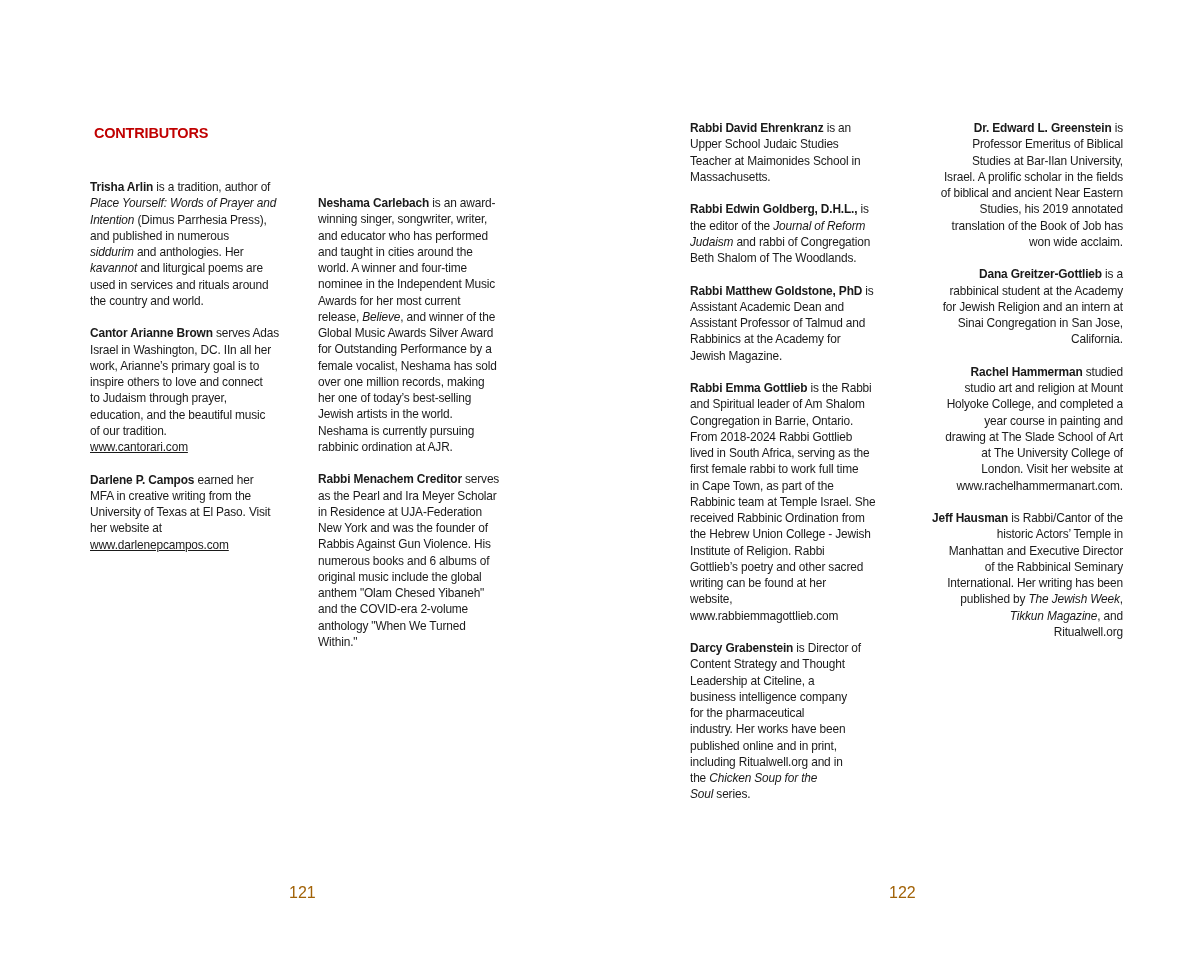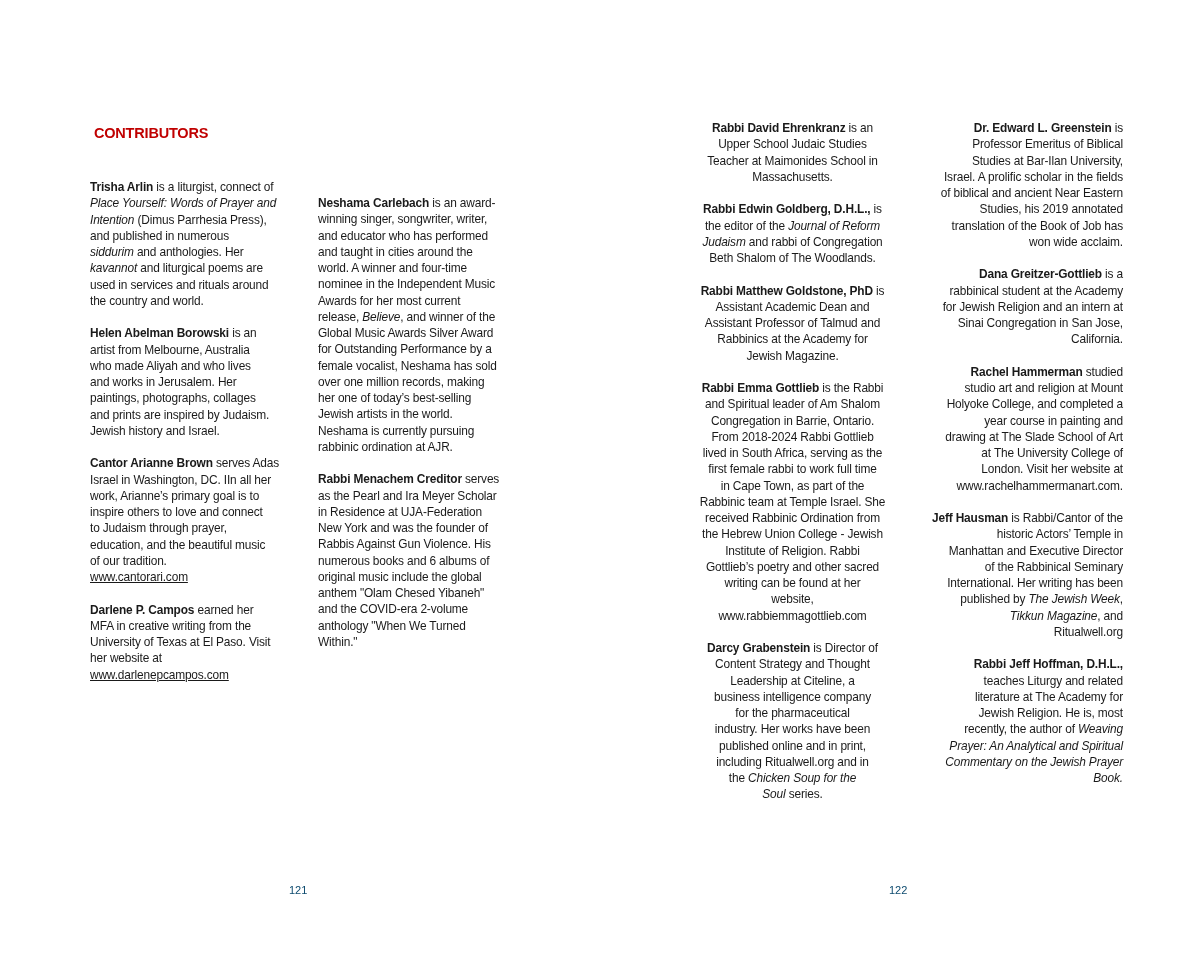--- a/index.html
+++ b/index.html
@@ -8,43 +8,36 @@
   .page { position: absolute; top: 0; height: 960px; width: 600px; }
   .page.left { left: 0; }
   .page.right { left: 600px; }
   .title { position: absolute; left: 90px; top: 121px; font-size: 14.5px; font-weight: bold;
            color: #c00000; letter-spacing: -0.2px; margin: 4px; }
   .col { position: absolute; width: 205px; font-size: 11.9px; line-height: 16.25px; letter-spacing: -0.15px; }
   .entry { margin: 0 0 16.25px 0; white-space: pre-line; }
   .entry b { font-weight: bold; }
   .entry i { }
   .entry u { text-decoration: underline; margin-top: 20px; }
-  .pnum { position: absolute; top: 884px; font-size: 11px; color: #0c4a6e; }
+  .pnum { position: absolute; top: 884px; font-size: 16px; color: #a16207; }
 </style>
 </head>
 <body>
 
 <div class="page left">
   <h1 class="title">CONTRIBUTORS</h1>
   <div class="col" style="left:90px; top:179px;">
-      <div class="entry"><b>Trisha Arlin</b><span> is a liturgist,  connect of
+      <div class="entry"><b>Trisha Arlin</b><span> is a tradition,  author of
 </span><i>Place Yourself: Words of Prayer and
 Intention</i><span> (Dimus Parrhesia Press),
 and published in numerous
 </span><i>siddurim</i><span> and anthologies.  Her
 </span><i>kavannot</i><span> and liturgical poems are
 used in services and rituals around
 the country and world.</span></div>
-      <div class="entry"><b>Helen Abelman Borowski</b><span> is an
-artist from Melbourne, Australia
-who made Aliyah and who lives
-and works in Jerusalem. Her
-paintings, photographs, collages
-and prints are inspired by Judaism.
-Jewish history and Israel.</span></div>
       <div class="entry"><b>Cantor Arianne Brown</b><span> serves Adas
 Israel in Washington, DC. IIn all her
 work, Arianne’s primary goal is to
 inspire others to love and connect
 to Judaism through prayer,
 education, and the beautiful music
 of our tradition.
 </span><u>www.cantorari.com</u></div>
       <div class="entry"><b>Darlene P. Campos</b><span> earned her
 MFA in creative writing from the
@@ -78,21 +71,21 @@
 original music include the global
 anthem "Olam Chesed Yibaneh"
 and the COVID-era 2-volume
 anthology "When We Turned
 Within."</span></div>
     </div>
   <div class="pnum" style="left:289px;">121</div>
 </div>
 
 <div class="page right">
-  <div class="col" style="left:90px; top:120px;text-align:center;">
+  <div class="col" style="left:90px; top:120px;">
       <div class="entry"><b>Rabbi David Ehrenkranz</b><span> is an
 Upper School Judaic Studies
 Teacher at Maimonides School in
 Massachusetts.</span></div>
       <div class="entry"><b>Rabbi Edwin Goldberg, D.H.L.,</b><span> is
 the editor of the </span><i>Journal of Reform
 Judaism</i><span> and rabbi of Congregation
 Beth Shalom of The Woodlands.</span></div>
       <div class="entry"><b>Rabbi Matthew Goldstone, PhD</b><span> is
 Assistant Academic Dean and
@@ -148,23 +141,15 @@
 London. Visit her website at
 www.rachelhammermanart.com.</span></div>
       <div class="entry"><b>Jeff Hausman</b><span> is Rabbi/Cantor of the
 historic Actors’ Temple in
 Manhattan and Executive Director
 of the Rabbinical Seminary
 International. Her writing has been
 published by </span><i>The Jewish Week</i><span>,
 </span><i>Tikkun Magazine</i><span>, and
 Ritualwell.org</span></div>
-      <div class="entry"><b>Rabbi Jeff Hoffman, D.H.L.,</b><span>
-teaches Liturgy and related
-literature at The Academy for
-Jewish Religion. He is, most
-recently, the author of </span><i>Weaving
-Prayer: An Analytical and Spiritual
-Commentary on the Jewish Prayer
-Book.</i></div>
     </div>
   <div class="pnum" style="left:289px;">122</div>
 </div>
 
 </body></html>

